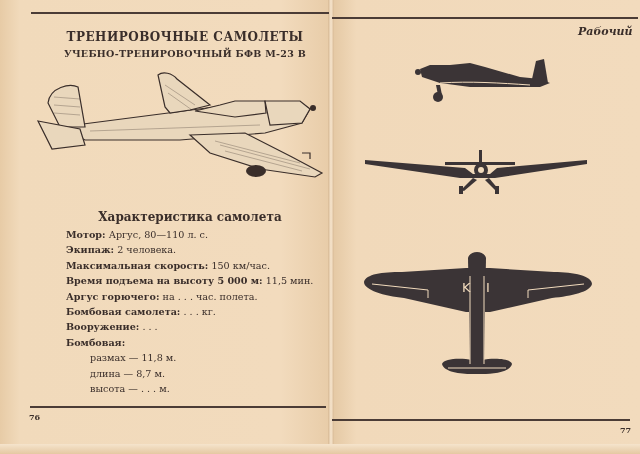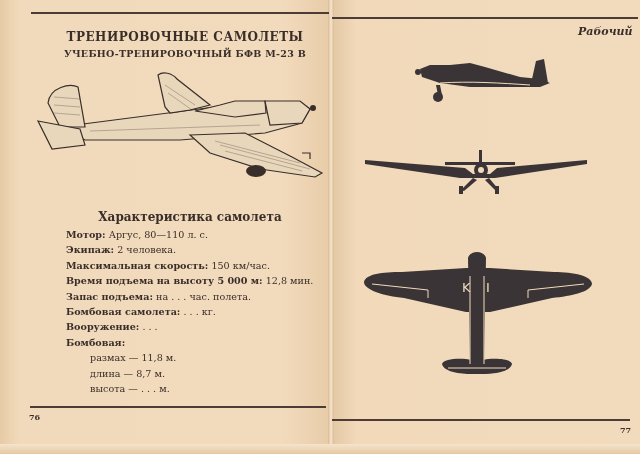--- a/index.html
+++ b/index.html
@@ -65,22 +65,22 @@
   <ellipse cx="226" cy="106" rx="10" ry="6" fill="#3a2e2a"></ellipse>
   <path d="M272,88 L280,88 L280,94" fill="none" stroke="#3a2e2a" stroke-width="1.2"></path>
 </svg>
 
 <div class="section-heading">Характеристика самолета</div>
 
 <div class="specs">
   <div class="spec"><b>Мотор:</b> <span>Аргус, 80—110 л. с.</span></div>
   <div class="spec"><b>Экипаж:</b> <span>2 человека.</span></div>
   <div class="spec"><b>Максимальная скорость:</b> <span>150 км/час.</span></div>
-  <div class="spec"><b>Время подъема на высоту 5 000 м:</b> <span>12,8 мин.</span></div>
-  <div class="spec"><b>Запас подъема:</b> <span>на . . . час. полета.</span></div>
+  <div class="spec"><b>Время подъема на высоту 5 000 м:</b> <span>11,5 мин.</span></div>
+  <div class="spec"><b>Аргус горючего:</b> <span>на . . . час. полета.</span></div>
   <div class="spec"><b>Бомбовая самолета:</b> <span>. . . кг.</span></div>
   <div class="spec"><b>Вооружение:</b> <span>. . .</span></div>
   <div class="spec"><b>Бомбовая:</b></div>
   <div class="spec dims"><span>размах</span> <span>— 11,8 м.</span></div>
   <div class="spec dims"><span>длина</span> <span>— 8,7 м.</span></div>
   <div class="spec dims"><span>высота</span> <span>— . . . м.</span></div>
 </div>
 
 <div class="rule" style="left:30px;top:406px;width:296px;"></div>
 <div class="page-num" style="left:29px;top:412px;">76</div>

